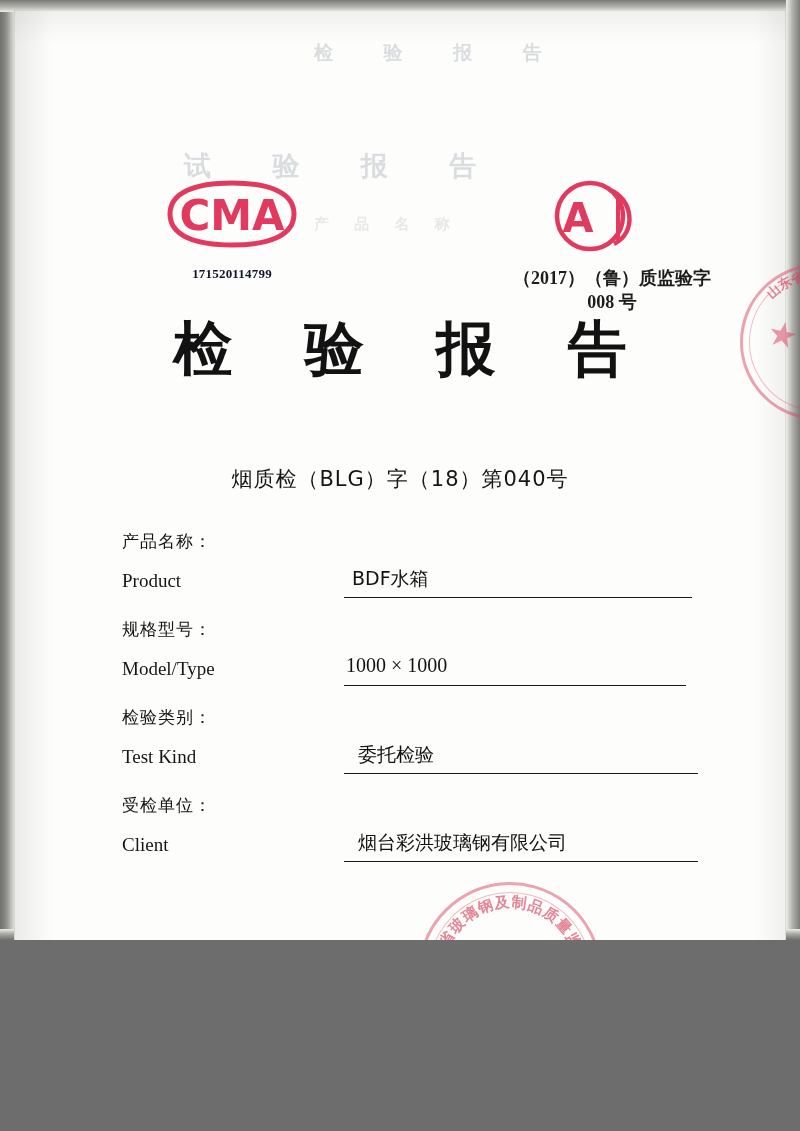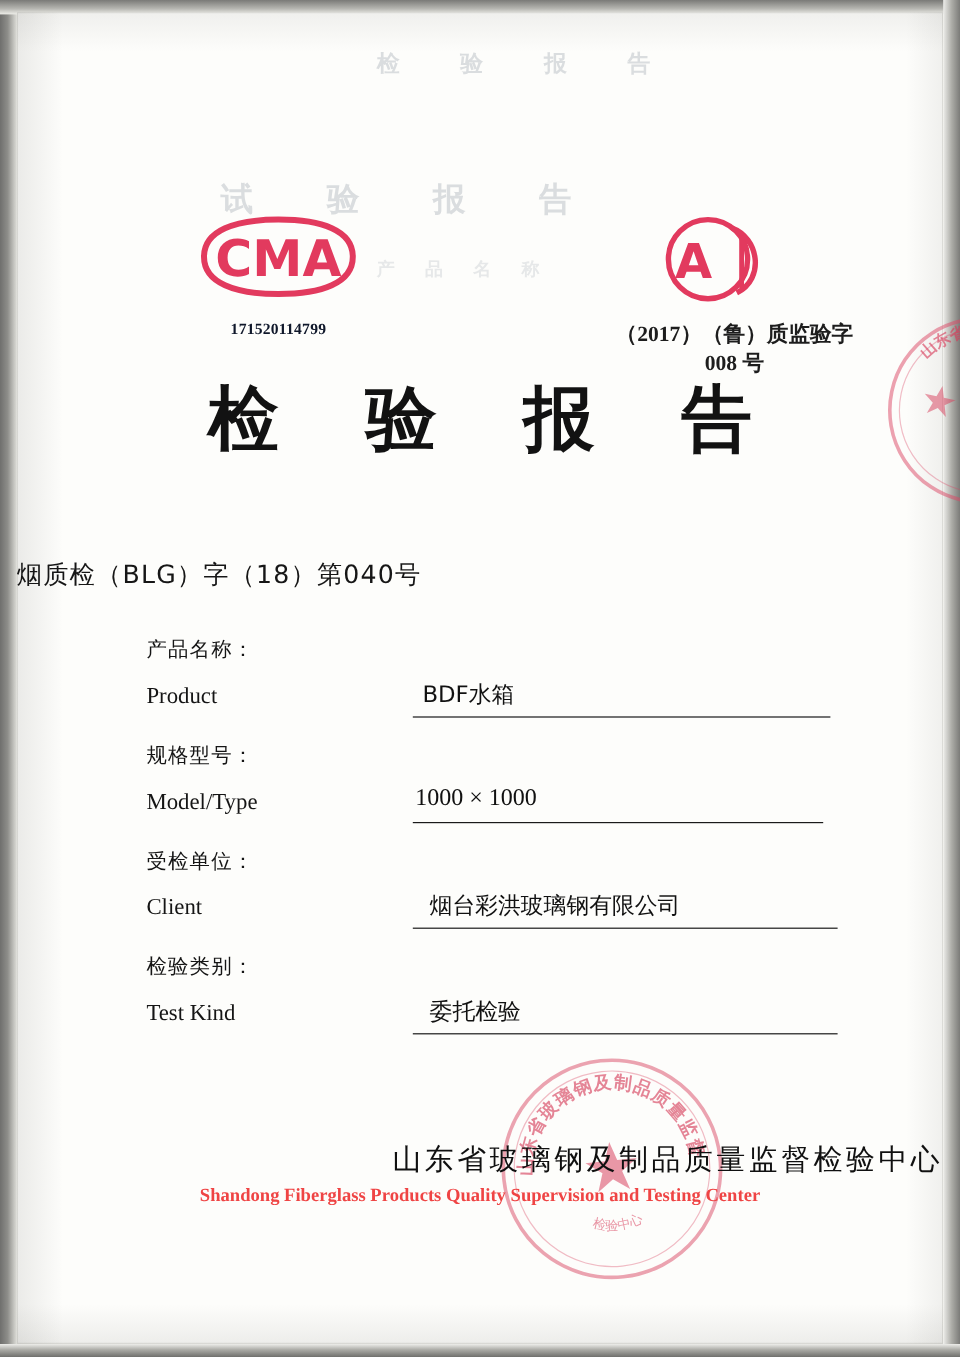--- a/index.html
+++ b/index.html
@@ -3,21 +3,21 @@
 <meta charset="utf-8">
 <style>
   html, body {
     margin: 0;
     padding: 0;
     background: #6d6d6d;
   }
   .page {
     position: relative;
     width: 800px;
-    height: 1131px;
+    height: 940px;
     overflow: hidden;
     background: #ffffff;
     font-family: "Liberation Serif", serif;
   }
   
   .paper {
     position: absolute;
     left: 14px;
     top: 10px;
     width: 772px;
@@ -151,21 +151,21 @@
     font-weight: bold;
     font-size: 33px;
     letter-spacing: 0.5px;
     color: #121212;
   }
   .doc-no {
     position: absolute;
     left: 0;
     top: 455px;
     width: 772px;
-    text-align: left;
+    text-align: center;
     font-family: "DejaVu Sans", sans-serif;
     font-size: 21px;
     letter-spacing: 1px;
     color: #161616;
   }
 
   
   .fields {
     position: absolute;
     left: 108px;
@@ -364,29 +364,29 @@
         <div class="f-value pad-a">BDF水箱</div>
       </div>
 
       <div class="field">
         <div class="f-label-cn">规格型号：</div>
         <div class="f-label-en">Model/Type</div>
         <div class="f-value serif pad-b">1000 × 1000</div>
       </div>
 
       <div class="field">
+        <div class="f-label-cn">检验类别：</div>
+        <div class="f-label-en">Test Kind</div>
+        <div class="f-value pad-c">委托检验</div>
+      </div>
+
+      <div class="field">
         <div class="f-label-cn">受检单位：</div>
         <div class="f-label-en">Client</div>
         <div class="f-value pad-c">烟台彩洪玻璃钢有限公司</div>
-      </div>
-
-      <div class="field">
-        <div class="f-label-cn">检验类别：</div>
-        <div class="f-label-en">Test Kind</div>
-        <div class="f-value pad-c">委托检验</div>
       </div>
 
     </div>
 
     <div class="stamp-round stamp-center">
       <div class="inner-ring"></div>
       <div class="stamp-arc-text">
         <svg width="178" height="178" viewBox="0 0 178 178">
           <defs>
             <path id="arcTop" d="M 22 89 A 67 67 0 0 1 156 89"></path>

